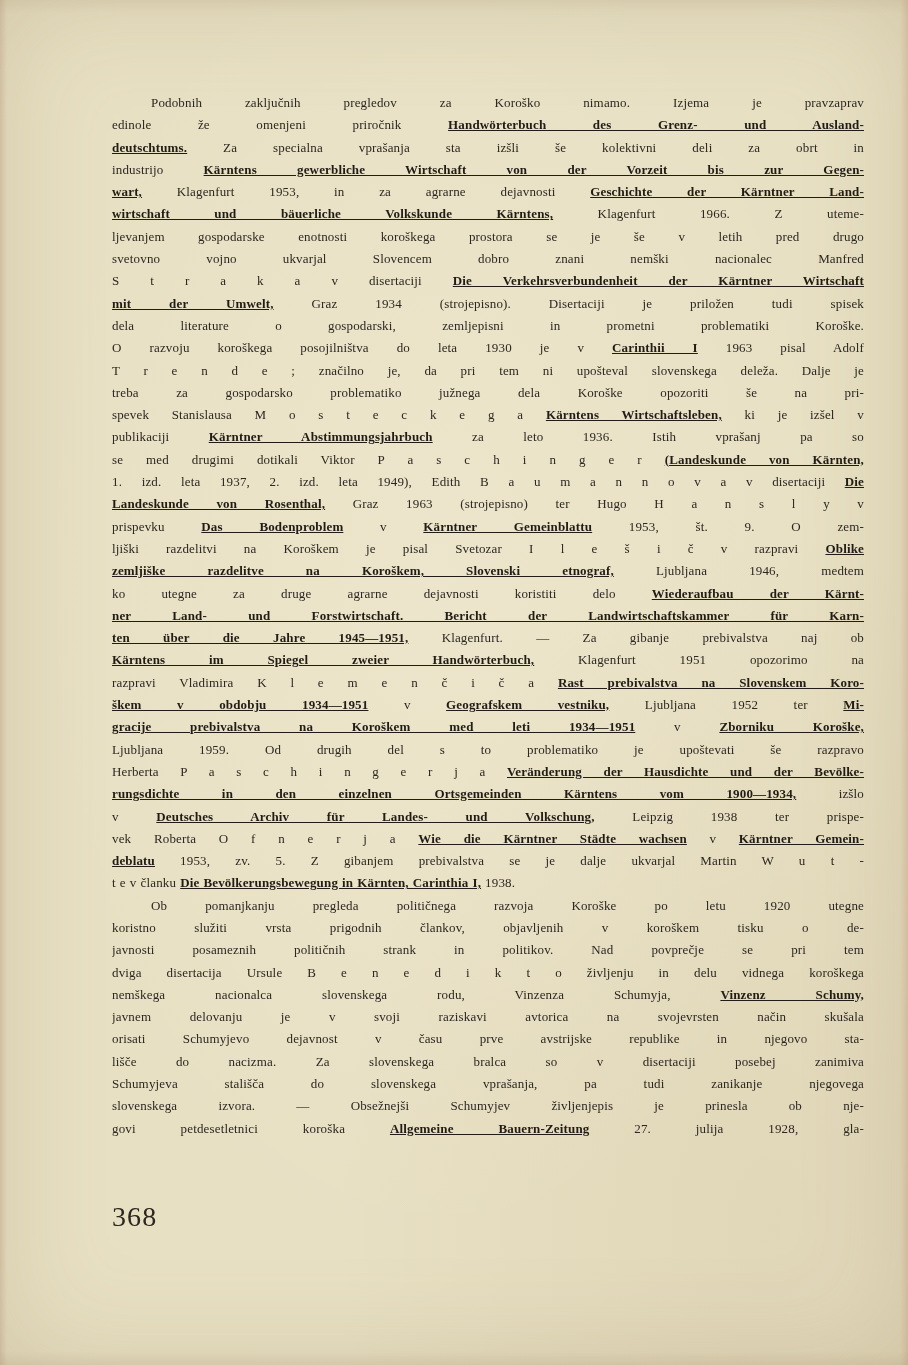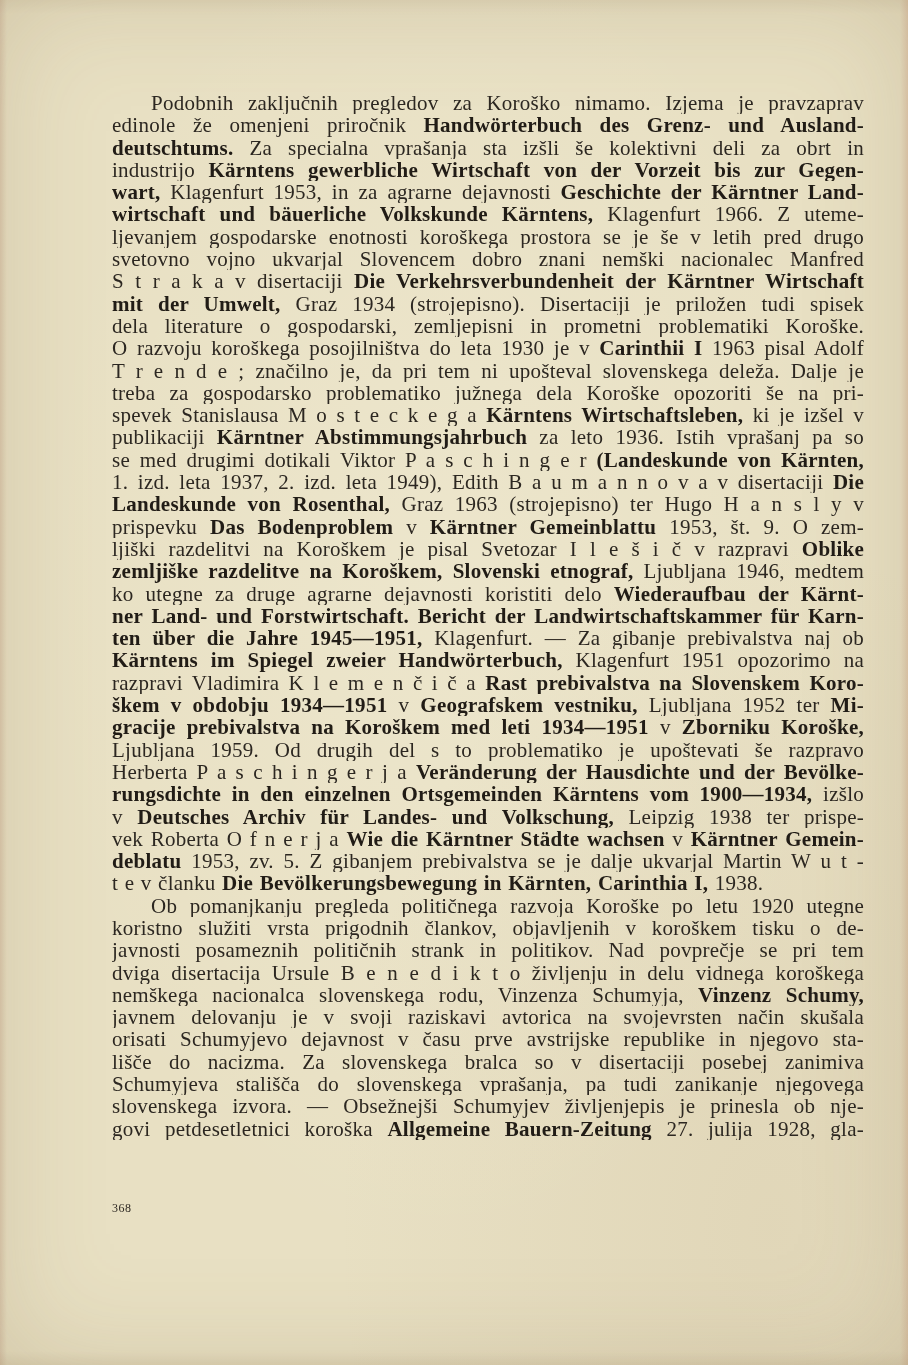--- a/index.html
+++ b/index.html
@@ -17,41 +17,41 @@
       radial-gradient(ellipse at 85% 90%, rgba(160,130,90,0.10), rgba(0,0,0,0) 40%),
       linear-gradient(90deg, rgba(170,120,100,0.22) 0px, rgba(0,0,0,0) 7px),
       linear-gradient(270deg, rgba(205,150,125,0.30) 0px, rgba(0,0,0,0) 8px),
       linear-gradient(0deg, rgba(130,105,70,0.10) 0px, rgba(0,0,0,0) 14px),
       linear-gradient(180deg, rgba(130,105,70,0.08) 0px, rgba(0,0,0,0) 14px);
     box-shadow: inset 0 0 110px rgba(125,100,60,0.20);
   }
   .text-block {
     position: absolute;
     left: 112px; top: 92px; width: 752px;
-    font-size: 21px;
+    font-size: 13px;
     line-height: 22.3px;
     letter-spacing: 0.012em;
     color: var(--ink, #2c2721);
   }
   .paragraph { margin: 0; }
   .line {
     height: 22.3px;
     overflow: hidden;
     text-align: justify;
     text-align-last: justify;
     word-spacing: 0.05em;
     white-space: normal;
   }
   .line.nojust { text-align-last: left; }
   .line.indent { text-indent: 39px; }
-  .line b { font-weight: 700; color: var(--ink-bold, #211c16); }
+  .line b { font-weight: 700; color: var(--ink-bold, #211c16); text-decoration: underline; }
   .page-number {
     position: absolute;
     left: 112px; top: 1201px;
-    font-size: 12px;
+    font-size: 28px;
     color: var(--ink, #2c2721);
     letter-spacing: 0.04em;
   }
 </style>
 </head>
 <body>
 
 <div class="page">
   <div class="text-block">
       <div class="paragraph">

